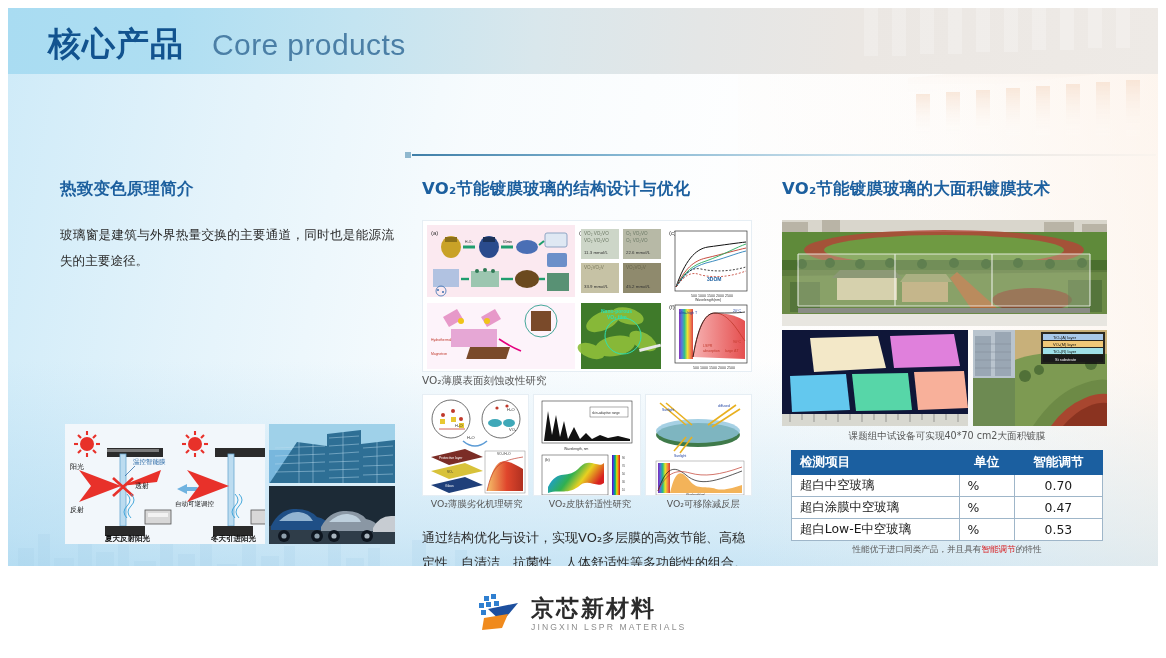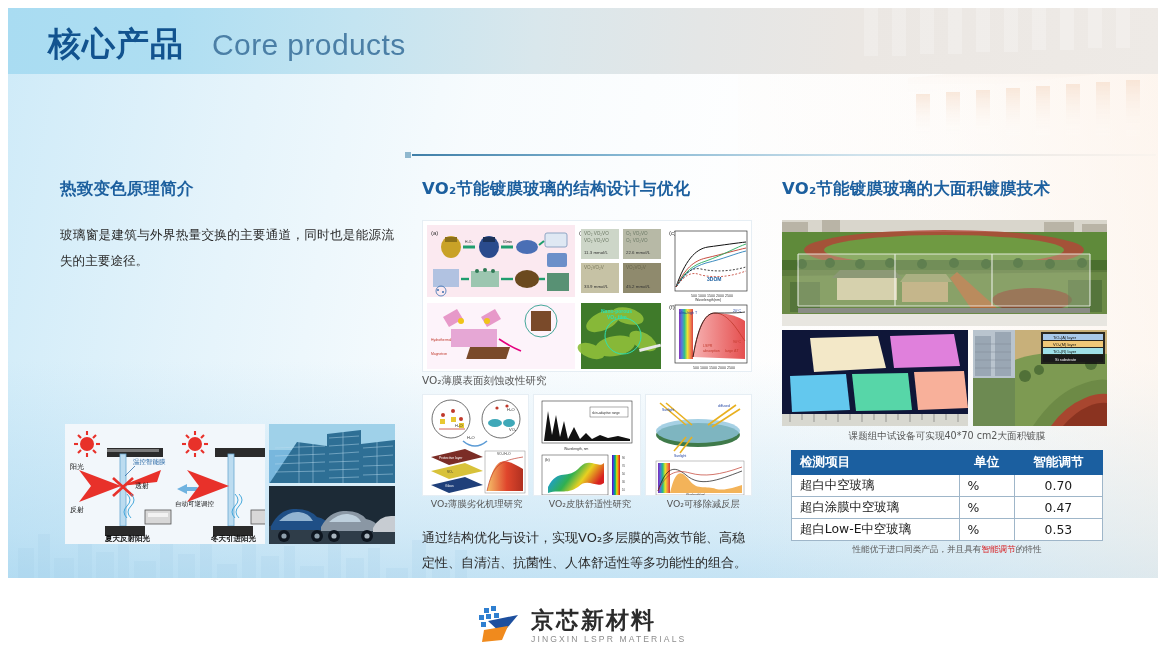--- a/index.html
+++ b/index.html
@@ -121,21 +121,21 @@
                   padding:3px 8px; text-align:left; border:1px solid #1b5fa0; }
   table.spec th.c { text-align:center; }
   table.spec td { font-size:12.4px; color:#1a1a1a; padding:2px 8px;
                   border:1px solid #9fb6c9; background:#ffffff; }
   table.spec td.c { text-align:center; }
   .spec-note { text-align:center; font-size:8.6px; color:#5a5a5a; margin-top:3px;
                font-family:"DejaVu Sans","Liberation Sans",sans-serif; }
   .spec-note em { font-style:normal; color:#d71f22; font-weight:normal; }
 
   
-  .footer { position:absolute; left:0; right:0; bottom:4px; height:76px; background:#fff; }
+  .footer { position:absolute; left:0; right:0; bottom:16px; height:76px; background:#fff; }
   .logo { position:absolute; left:478px; bottom:8px; display:flex; align-items:center;
           gap:9px; }
   .logo-txt { display:flex; flex-direction:column; }
   .logo-cn { font-size:23px; font-weight:bold; color:#2b2b2b; letter-spacing:2px;
              font-family:"DejaVu Sans","Liberation Sans",sans-serif; line-height:1.05; }
   .logo-en { font-size:8.6px; color:#8d8d8d; letter-spacing:2.1px; margin-top:2px; }
 
   
   .lbl { position:absolute; font-family:"DejaVu Sans","Liberation Sans",sans-serif;
          white-space:nowrap; }

